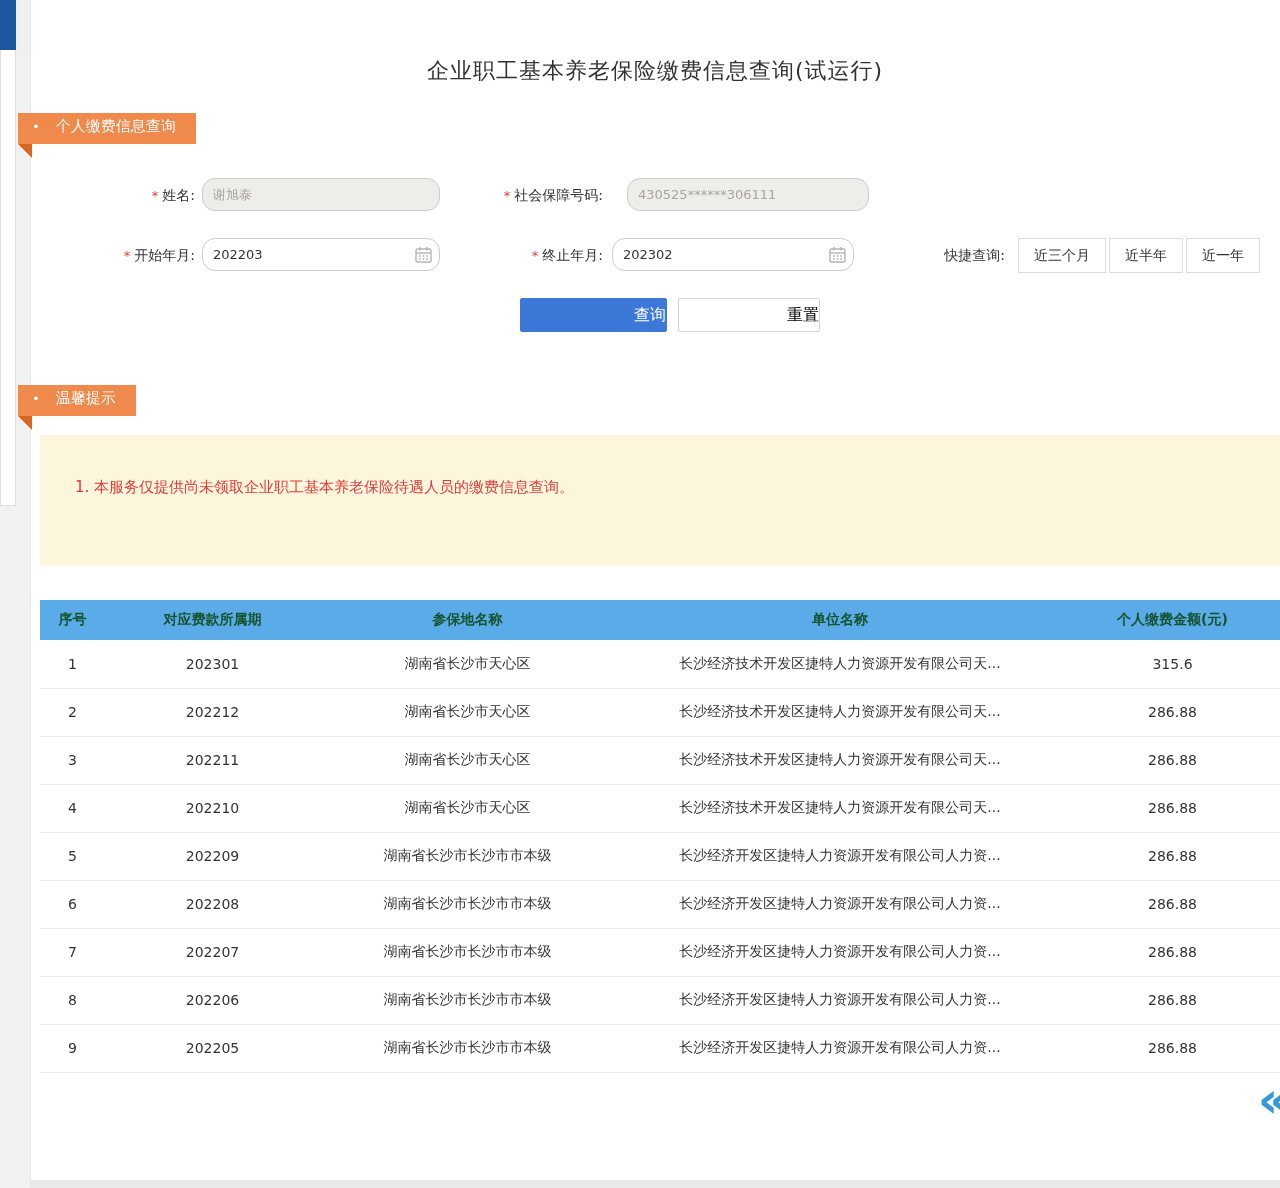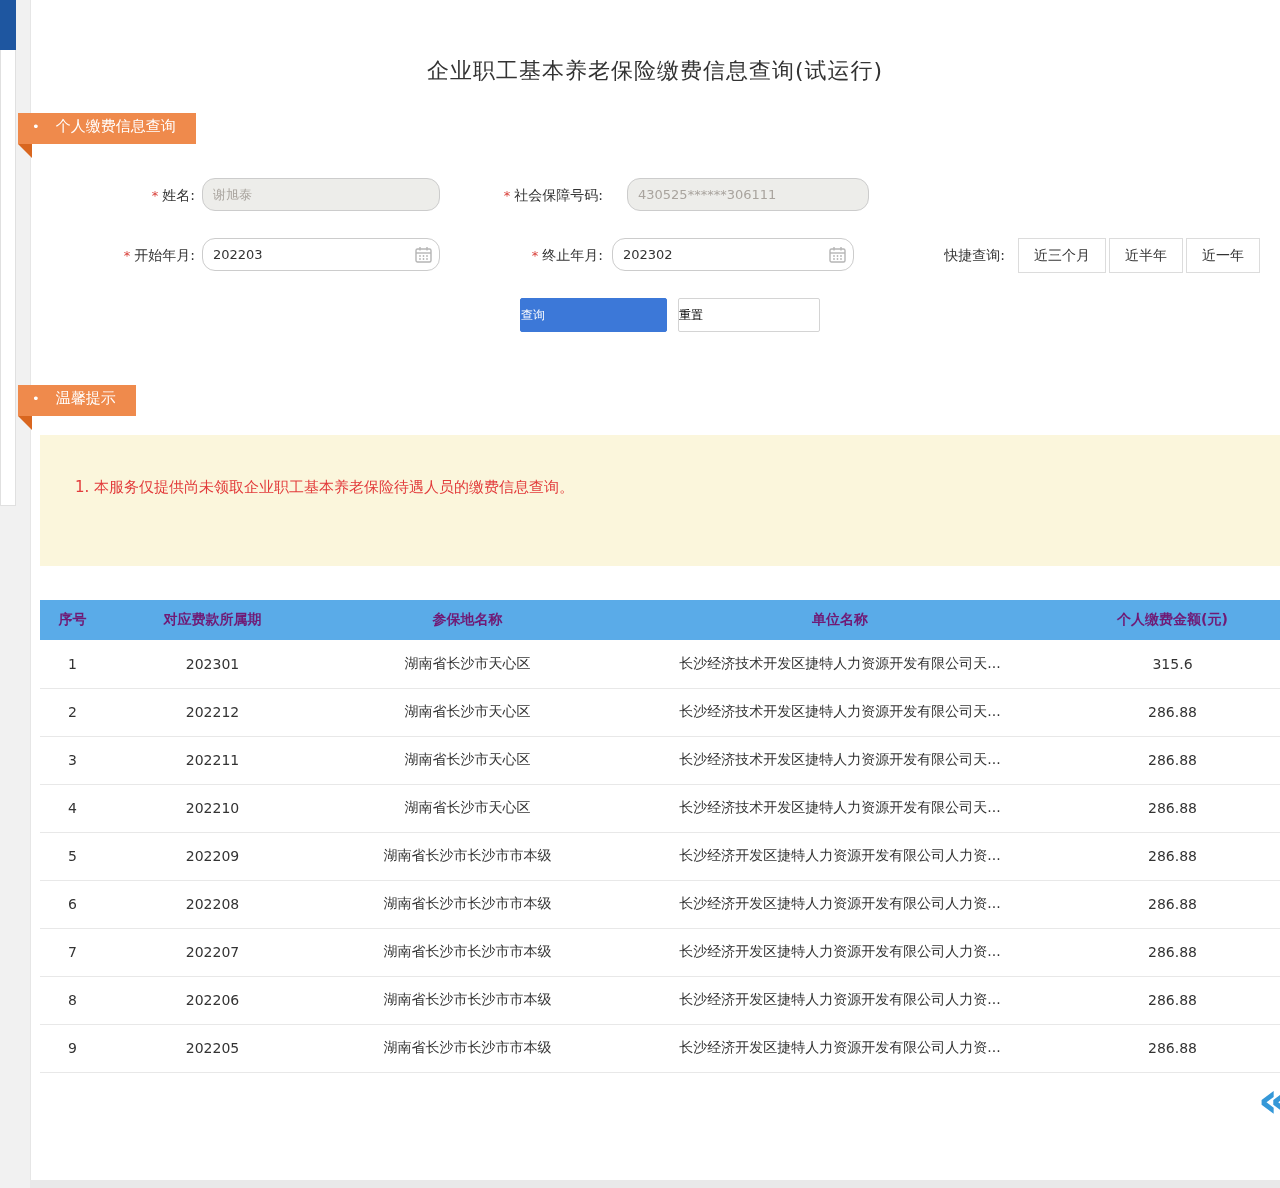--- a/index.html
+++ b/index.html
@@ -84,43 +84,43 @@
 
   #lbl-quick { top:247px; left:905px; width:100px; text-align:right; }
   .quick-group { position:absolute; top:238px; left:1018px; display:flex; }
   .quick-btn {
     height:35px; line-height:33px; padding:0 15px; background:#fff;
     border:1px solid #dcdcdc; color:#333; font-size:14px; cursor:pointer;
     margin-left:3px; white-space:nowrap;
   }
   .quick-btn:first-child { margin-left:0; }
 
-  .btn { position:absolute; height:34px; font-size:12px; cursor:pointer;
-         border-radius:2px; text-align:left; line-height:32px; }
+  .btn { position:absolute; height:34px; font-size:16px; cursor:pointer;
+         border-radius:2px; text-align:right; line-height:32px; }
   #btn-query { top:298px; left:520px; width:147px; background:#3c78d8;
                color:#fff; border:1px solid #3c78d8; }
   #btn-reset { top:298px; left:678px; width:142px; background:#fff;
                color:#000000; border:1px solid #d4d4d4; }
 
   
   .notice {
     position:absolute; top:435px; left:40px; right:0; height:131px;
     background:#fbf6dc; padding:40px 20px 0 35px;
   }
   .notice p { color:#e23b3b; font-size:15px; line-height:25px; }
 
   
   .pay-table {
     position:absolute; top:600px; left:40px; right:0;
   }
   table { width:100%; border-collapse:collapse; table-layout:fixed; }
   col.c0 { width:65px; } col.c1 { width:215px; } col.c2 { width:295px; }
   col.c3 { width:450px; } col.c4 { width:215px; }
   th {
-    background:#5aabe8; color:#701a75; font-weight:bold; font-size:14px;
+    background:#5aabe8; color:#14532d; font-weight:bold; font-size:14px;
     height:40px; text-align:center;
   }
   td {
     height:48px; text-align:center; font-size:14px; color:#333;
     border-bottom:1px solid #e8e8e8; background:#fff;
     overflow:hidden; white-space:nowrap; text-overflow:ellipsis; padding:0 4px;
   }
 
   
   .collapse-chevron {

